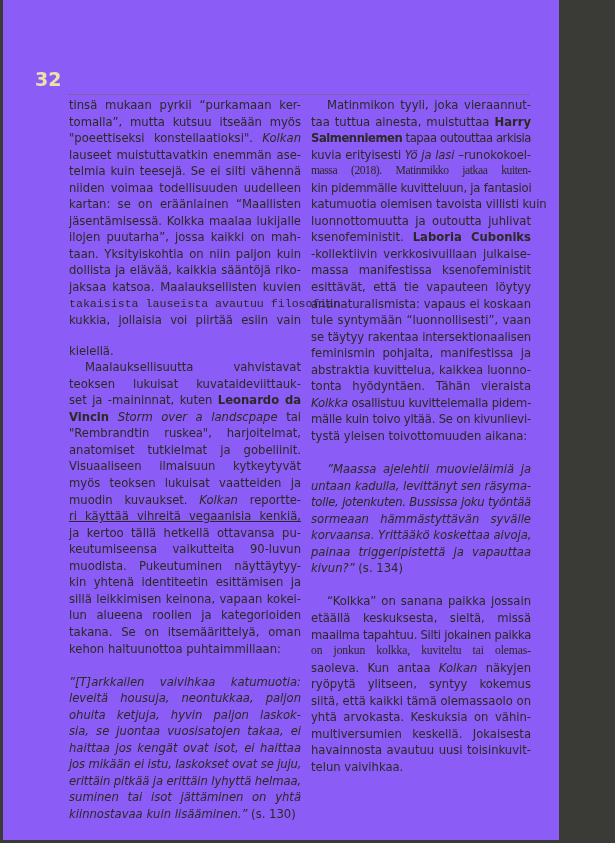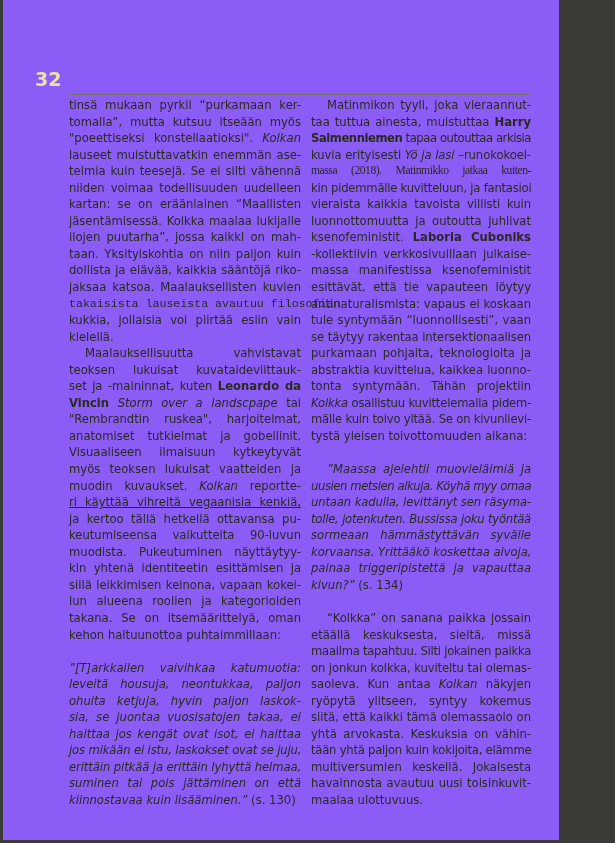--- a/index.html
+++ b/index.html
@@ -53,21 +53,21 @@
       <span class="line" style="display: block;"><span>telmia kuin teesejä. Se ei silti vähennä</span></span>
       <span class="line" style="display: block;"><span>niiden voimaa todellisuuden uudelleen</span></span>
       <span class="line" style="display: block;"><span>kartan: se on eräänlainen “Maallisten</span></span>
       <span class="line" style="display: block;"><span>jäsentämisessä. Kolkka maalaa lukijalle</span></span>
       <span class="line" style="display: block;"><span>ilojen puutarha”, jossa kaikki on mah-</span></span>
       <span class="line" style="display: block;"><span>taan. Yksityiskohtia on niin paljon kuin</span></span>
       <span class="line" style="display: block;"><span>dollista ja elävää, kaikkia sääntöjä riko-</span></span>
       <span class="line" style="display: block;"><span>jaksaa katsoa. Maalauksellisten kuvien</span></span>
       <span class="line" style="display: block; font-family: Liberation Mono, monospace;"><span>takaisista lauseista avautuu filosofian</span></span>
       <span class="line" style="display: block;"><span>kukkia, jollaisia voi piirtää esiin vain</span></span>
-      <span class="line last" style="display: block;"><span>kielellä.</span></span>
+      <span class="line last" style="display: block; margin-top: 14px;"><span>kielellä.</span></span>
       <span class="line indent" style="display: block;"><span>Maalauksellisuutta vahvistavat</span></span>
       <span class="line" style="display: block;"><span>teoksen lukuisat kuvataideviittauk-</span></span>
       <span class="line" style="display: block;"><span>set ja -maininnat, kuten </span><b>Leonardo da</b></span>
       <span class="line" style="display: block;"><b>Vincin</b><span> </span><i>Storm over a landscpape</i><span> tai</span></span>
       <span class="line" style="display: block;"><span>"Rembrandtin ruskea", harjoitelmat,</span></span>
       <span class="line" style="display: block;"><span>anatomiset tutkielmat ja gobeliinit.</span></span>
       <span class="line" style="display: block;"><span>Visuaaliseen ilmaisuun kytkeytyvät</span></span>
       <span class="line" style="display: block;"><span>myös teoksen lukuisat vaatteiden ja</span></span>
       <span class="line" style="display: block;"><span>muodin kuvaukset. </span><i>Kolkan</i><span> reportte-</span></span>
       <span class="line" style="display: block; text-decoration: underline;"><span>ri käyttää vihreitä vegaanisia kenkiä,</span></span>
@@ -80,61 +80,59 @@
       <span class="line" style="display: block;"><span>takana. Se on itsemäärittelyä, oman</span></span>
       <span class="line last" style="display: block;"><span>kehon haltuunottoa puhtaimmillaan:</span></span>
       <span class="gap"></span>
       <span class="line" style="display: block;"><i>”[T]arkkailen vaivihkaa katumuotia:</i></span>
       <span class="line" style="display: block;"><i>leveitä housuja, neontukkaa, paljon</i></span>
       <span class="line" style="display: block;"><i>ohuita ketjuja, hyvin paljon laskok-</i></span>
       <span class="line" style="display: block;"><i>sia, se juontaa vuosisatojen takaa, ei</i></span>
       <span class="line" style="display: block;"><i>haittaa jos kengät ovat isot, ei haittaa</i></span>
       <span class="line" style="display: block; letter-spacing: -0.14px;"><i>jos mikään ei istu, laskokset ovat se juju,</i></span>
       <span class="line" style="display: block; letter-spacing: -0.093px;"><i>erittäin pitkää ja erittäin lyhyttä helmaa,</i></span>
-      <span class="line" style="display: block;"><i>suminen tai pois jättäminen on että</i></span>
+      <span class="line" style="display: block;"><i>suminen tai isot jättäminen on yhtä</i></span>
       <span class="line last" style="display: block;"><i>kiinnostavaa kuin lisääminen.”</i><span> (s. 130)</span></span>
     </div>
   <div class="col right" id="col-right">
       <span class="line indent" style="display: block;"><span>Matinmikon tyyli, joka vieraannut-</span></span>
       <span class="line" style="display: block;"><span>taa tuttua ainesta, muistuttaa </span><b>Harry</b></span>
       <span class="line" style="display: block; letter-spacing: -0.444px;"><b>Salmenniemen</b><span> tapaa outouttaa arkisia</span></span>
       <span class="line" style="display: block; letter-spacing: -0.073px;"><span>kuvia erityisesti </span><i>Yö ja lasi</i><span> –runokokoel-</span></span>
       <span class="line" style="display: block; letter-spacing: -0.436px; font-family: Liberation Serif, serif;"><span>massa (2018). Matinmikko jatkaa kuiten-</span></span>
       <span class="line" style="display: block; letter-spacing: -0.225px;"><span>kin pidemmälle kuvitteluun, ja fantasioi</span></span>
-      <span class="line" style="display: block; letter-spacing: -0.049px;"><span>vieraista kaikkia tavoista villisti kuin</span></span>
+      <span class="line" style="display: block; letter-spacing: -0.049px;"><span>katumuotia olemisen tavoista villisti kuin</span></span>
       <span class="line" style="display: block;"><span>luonnottomuutta ja outoutta juhlivat</span></span>
       <span class="line" style="display: block;"><span>ksenofeministit. </span><b>Laboria Cuboniks</b></span>
       <span class="line" style="display: block;"><span>-kollektiivin verkkosivuillaan julkaise-</span></span>
       <span class="line" style="display: block;"><span>massa manifestissa ksenofeministit</span></span>
       <span class="line" style="display: block;"><span>esittävät, että tie vapauteen löytyy</span></span>
       <span class="line" style="display: block;"><span>antinaturalismista: vapaus ei koskaan</span></span>
       <span class="line" style="display: block;"><span>tule syntymään “luonnollisesti”, vaan</span></span>
       <span class="line" style="display: block; letter-spacing: -0.079px;"><span>se täytyy rakentaa intersektionaalisen</span></span>
-      <span class="line" style="display: block;"><span>purkamaan pohjalta, teknologioita ja</span></span>
+      <span class="line" style="display: block;"><span>feminismin pohjalta, manifestissa ja</span></span>
       <span class="line" style="display: block;"><span>abstraktia kuvittelua, kaikkea luonno-</span></span>
-      <span class="line" style="display: block;"><span>tonta syntymään. Tähän projektiin</span></span>
+      <span class="line" style="display: block;"><span>tonta hyödyntäen. Tähän vieraista</span></span>
       <span class="line" style="display: block; letter-spacing: -0.179px;"><i>Kolkka</i><span> osallistuu kuvittelemalla pidem-</span></span>
       <span class="line" style="display: block; letter-spacing: -0.195px;"><span>mälle kuin toivo yltää. Se on kivunlievi-</span></span>
       <span class="line last" style="display: block;"><span>tystä yleisen toivottomuuden aikana:</span></span>
       <span class="gap"></span>
       <span class="line indent" style="display: block;"><i>”Maassa ajelehtii muovieläimiä ja</i></span>
-      <span class="line" style="display: block; letter-spacing: -0.405px;"><i>uusien metsien alkuja. Köyhä myy omaa</i></span>
       <span class="line" style="display: block; letter-spacing: -0.132px;"><i>untaan kadulla, levittänyt sen räsyma-</i></span>
       <span class="line" style="display: block; letter-spacing: -0.225px;"><i>tolle, jotenkuten. Bussissa joku työntää</i></span>
       <span class="line" style="display: block;"><i>sormeaan hämmästyttävän syvälle</i></span>
       <span class="line" style="display: block; letter-spacing: -0.053px;"><i>korvaansa. Yrittääkö koskettaa aivoja,</i></span>
       <span class="line" style="display: block;"><i>painaa triggeripistettä ja vapauttaa</i></span>
       <span class="line last" style="display: block;"><i>kivun?”</i><span> (s. 134)</span></span>
       <span class="gap"></span>
       <span class="line indent" style="display: block;"><span>“Kolkka” on sanana paikka jossain</span></span>
       <span class="line" style="display: block;"><span>etäällä keskuksesta, sieltä, missä</span></span>
       <span class="line" style="display: block; letter-spacing: -0.256px;"><span>maailma tapahtuu. Silti jokainen paikka</span></span>
-      <span class="line" style="display: block; letter-spacing: -0.103px;"><span>on jonkun kolkka, kuviteltu tai olemas-</span></span>
+      <span class="line" style="display: block; letter-spacing: -0.103px; font-family: Liberation Serif, serif;"><span>on jonkun kolkka, kuviteltu tai olemas-</span></span>
       <span class="line" style="display: block;"><span>saoleva. Kun antaa </span><i>Kolkan</i><span> näkyjen</span></span>
       <span class="line" style="display: block;"><span>ryöpytä ylitseen, syntyy kokemus</span></span>
       <span class="line" style="display: block;"><span>siitä, että kaikki tämä olemassaolo on</span></span>
       <span class="line" style="display: block;"><span>yhtä arvokasta. Keskuksia on vähin-</span></span>
-      <span class="line" style="display: block; letter-spacing: -0.231px;"><span>tään yhtä paljon kuin kokijoita, elämme</span></span>
       <span class="line" style="display: block;"><span>multiversumien keskellä. Jokaisesta</span></span>
       <span class="line" style="display: block;"><span>havainnosta avautuu uusi toisinkuvit-</span></span>
-      <span class="line last" style="display: block;"><span>maalaa ulottuvuus.</span></span>
+      <span class="line last" style="display: block;"><span>telun vaivihkaa.</span></span>
     </div>
 </div>
 
 </body></html>

